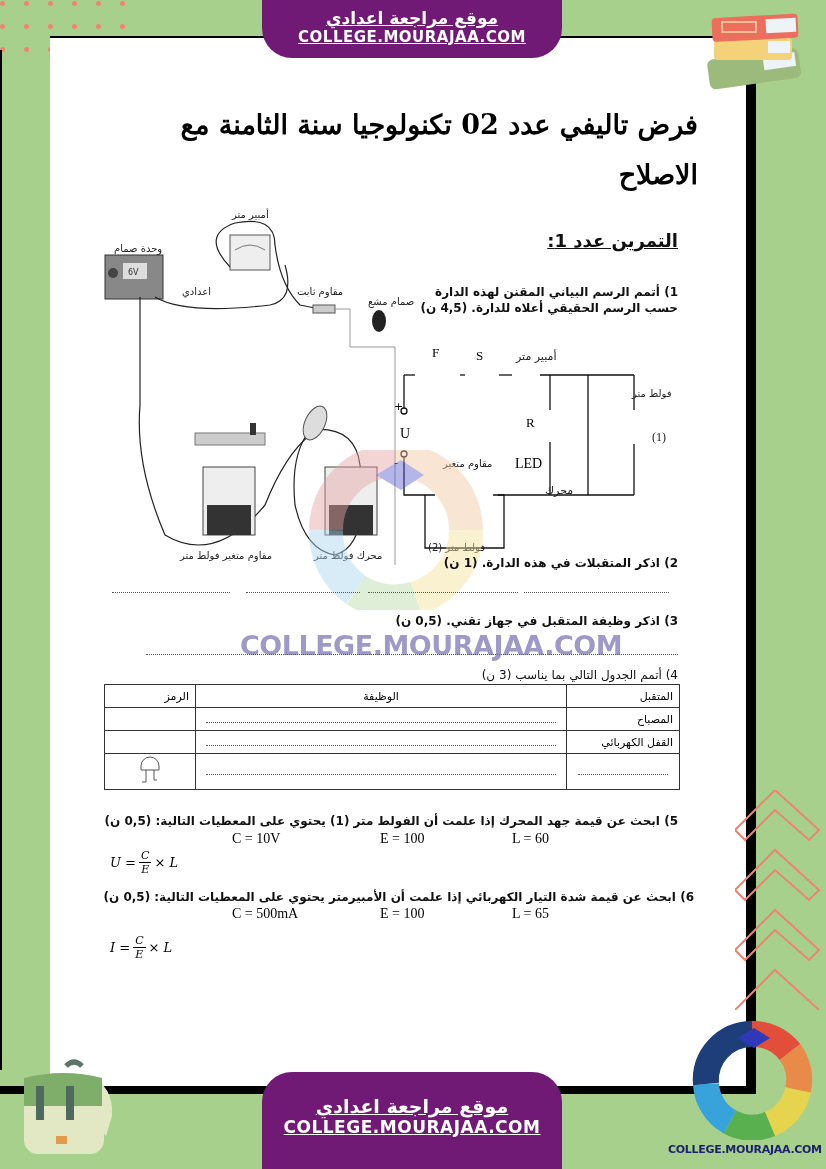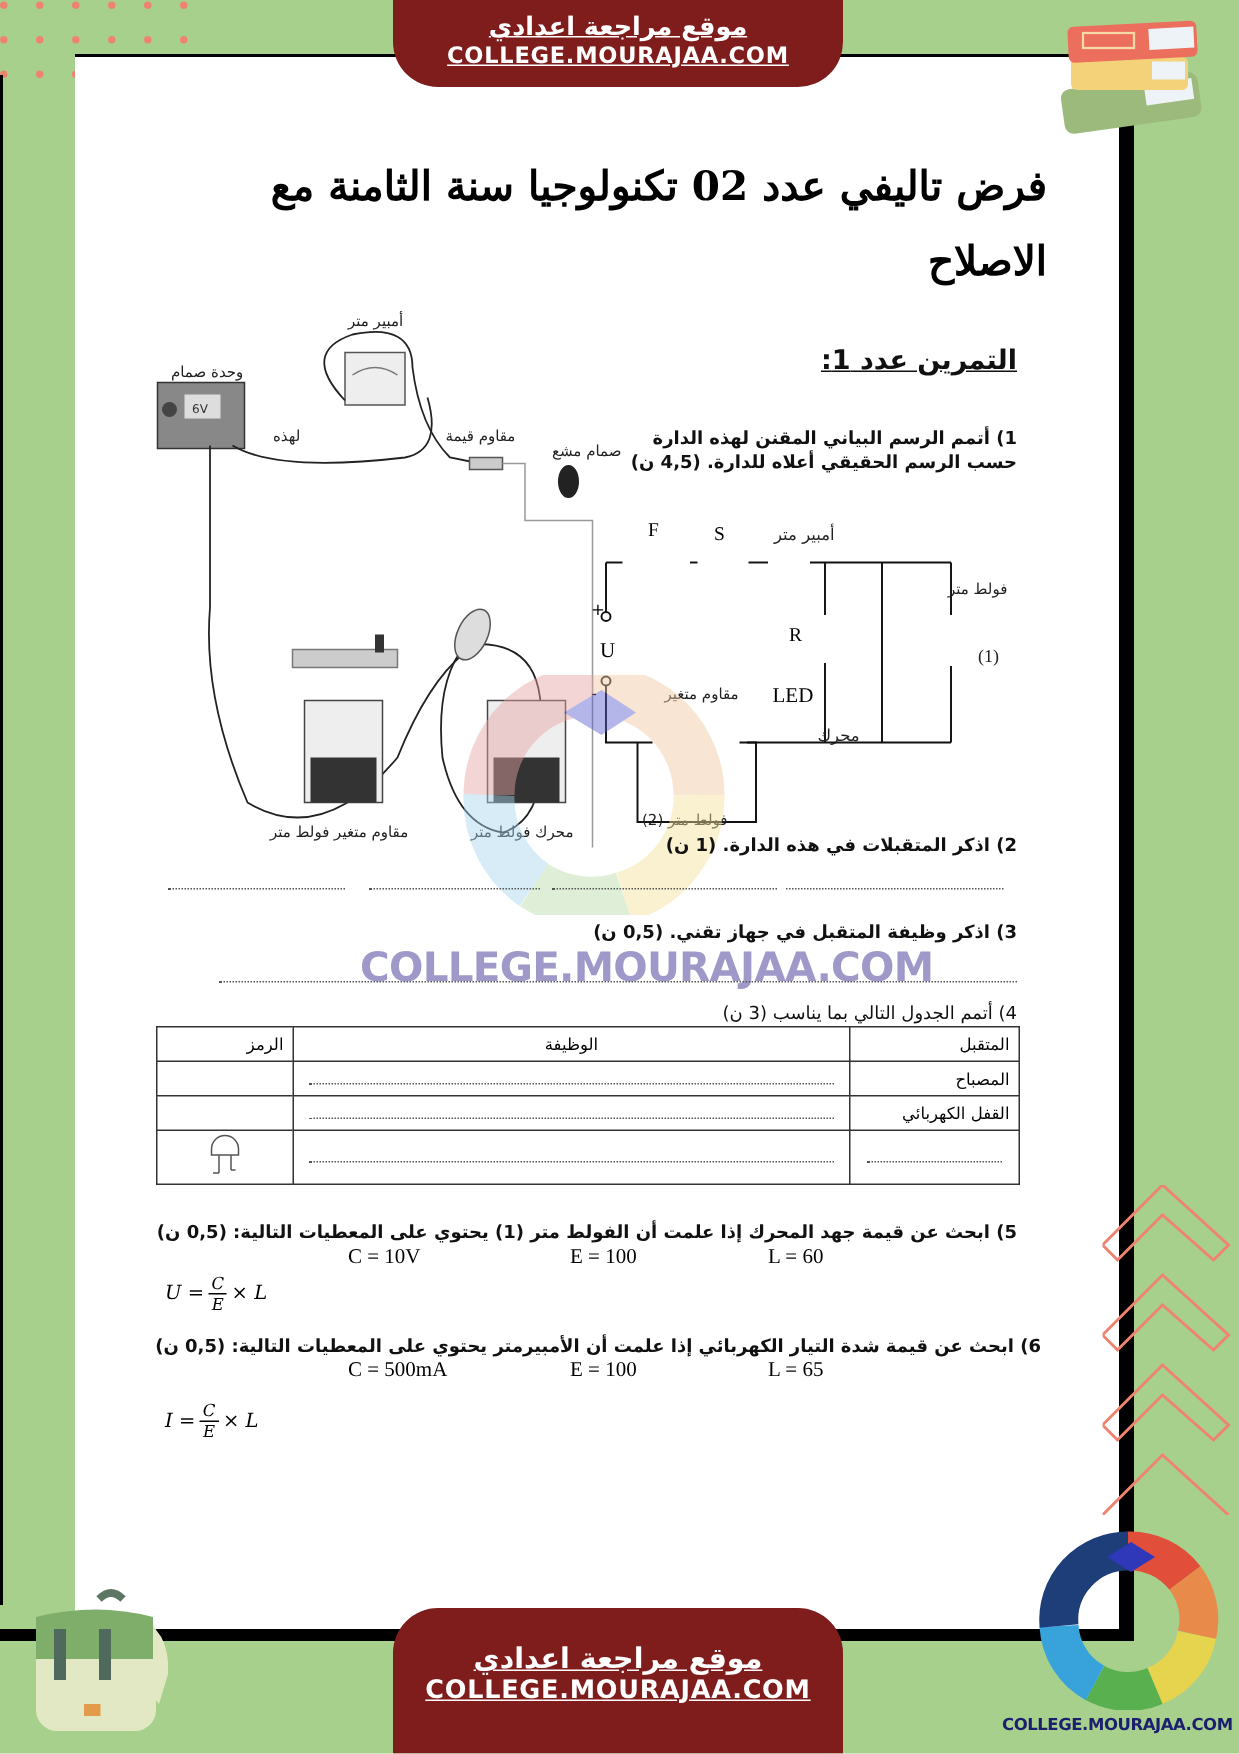--- a/index.html
+++ b/index.html
@@ -1,21 +1,21 @@
 <!DOCTYPE html>
 <html><head>
 <meta charset="utf-8">
 <style>
   html, body { margin:0; padding:0; }
   body { width:826px; height:1169px; position:relative; overflow:hidden; background:#a8d08d; font-family:"DejaVu Sans", sans-serif; }
   .dots { position:absolute; left:0; top:0; width:130px; height:60px; }
   .dot { position:absolute; width:5px; height:5px; border-radius:50%; background:#ee8470; }
   .frame-black { position:absolute; background:#000; }
   .page { position:absolute; left:50px; top:38px; width:696px; height:1048px; background:#fff; }
-  .banner { position:absolute; background:#7f1d1d; text-align:center; color:#fff; border-radius:30px 30px 0 0; }
+  .banner { position:absolute; background:#701a75; text-align:center; color:#fff; border-radius:30px 30px 0 0; }
   .banner.top { left:262px; top:0; width:300px; height:58px; border-radius:0 0 30px 30px; }
   .banner.bottom { left:262px; top:1072px; width:300px; height:97px; }
   .banner .ar { font-size:17px; font-weight:bold; text-decoration:underline; line-height:20px; padding-top:8px; direction:rtl; }
   .banner .en { font-size:15px; font-weight:bold; text-decoration:underline; letter-spacing:0.5px; line-height:18px; }
   .banner.bottom .ar { padding-top:22px; font-size:19px; line-height:24px; }
   .banner.bottom .en { font-size:17px; }
   .title { position:absolute; right:128px; top:100px; width:600px; text-align:right; direction:rtl; font-family:"DejaVu Serif", serif; font-weight:bold; font-size:27px; line-height:50px; color:#000; }
   .rtl { direction:rtl; text-align:right; }
   .txt { position:absolute; font-family:"DejaVu Sans", sans-serif; color:#111; }
   .ex-head { right:148px; top:230px; font-size:18px; font-weight:bold; text-decoration:underline; }
@@ -109,22 +109,22 @@
 
   <rect x="108" y="262" width="52" height="68" fill="#eee" stroke="#444"></rect>
   <rect x="112" y="300" width="44" height="30" fill="#333"></rect>
   <rect x="230" y="262" width="52" height="68" fill="#eee" stroke="#444"></rect>
   <rect x="234" y="300" width="44" height="30" fill="#333"></rect>
 
   <ellipse cx="220" cy="218" rx="10" ry="18" fill="#ddd" stroke="#555" transform="rotate(25 220 218)"></ellipse>
 </svg>
 <div class="diagram-label" style="left:114px;top:243px">وحدة صمام</div>
 <div class="diagram-label" style="left:232px;top:209px">أمبير متر</div>
-<div class="diagram-label" style="left:182px;top:286px">لهذه</div>
-<div class="diagram-label" style="left:297px;top:286px">مقاوم قيمة</div>
+<div class="diagram-label" style="left:182px;top:286px">اعدادي</div>
+<div class="diagram-label" style="left:297px;top:286px">مقاوم ثابت</div>
 <div class="diagram-label" style="left:368px;top:296px">صمام مشع</div>
 <div class="diagram-label" style="left:180px;top:550px">مقاوم متغير  فولط متر</div>
 <div class="diagram-label" style="left:314px;top:550px">محرك فولط متر</div>
 
 <div class="txt ex-head rtl">التمرين عدد 1:</div>
 
 <div class="txt q rtl" style="right:148px;top:284px;width:270px;line-height:16px;">1) أتمم الرسم البياني المقنن لهذه الدارة حسب الرسم الحقيقي أعلاه للدارة. (4,5 ن)</div>
 
 <svg style="position:absolute;left:380px;top:340px" width="320" height="230" viewBox="0 0 320 230">
   <g stroke="#111" stroke-width="1.3" fill="none">

